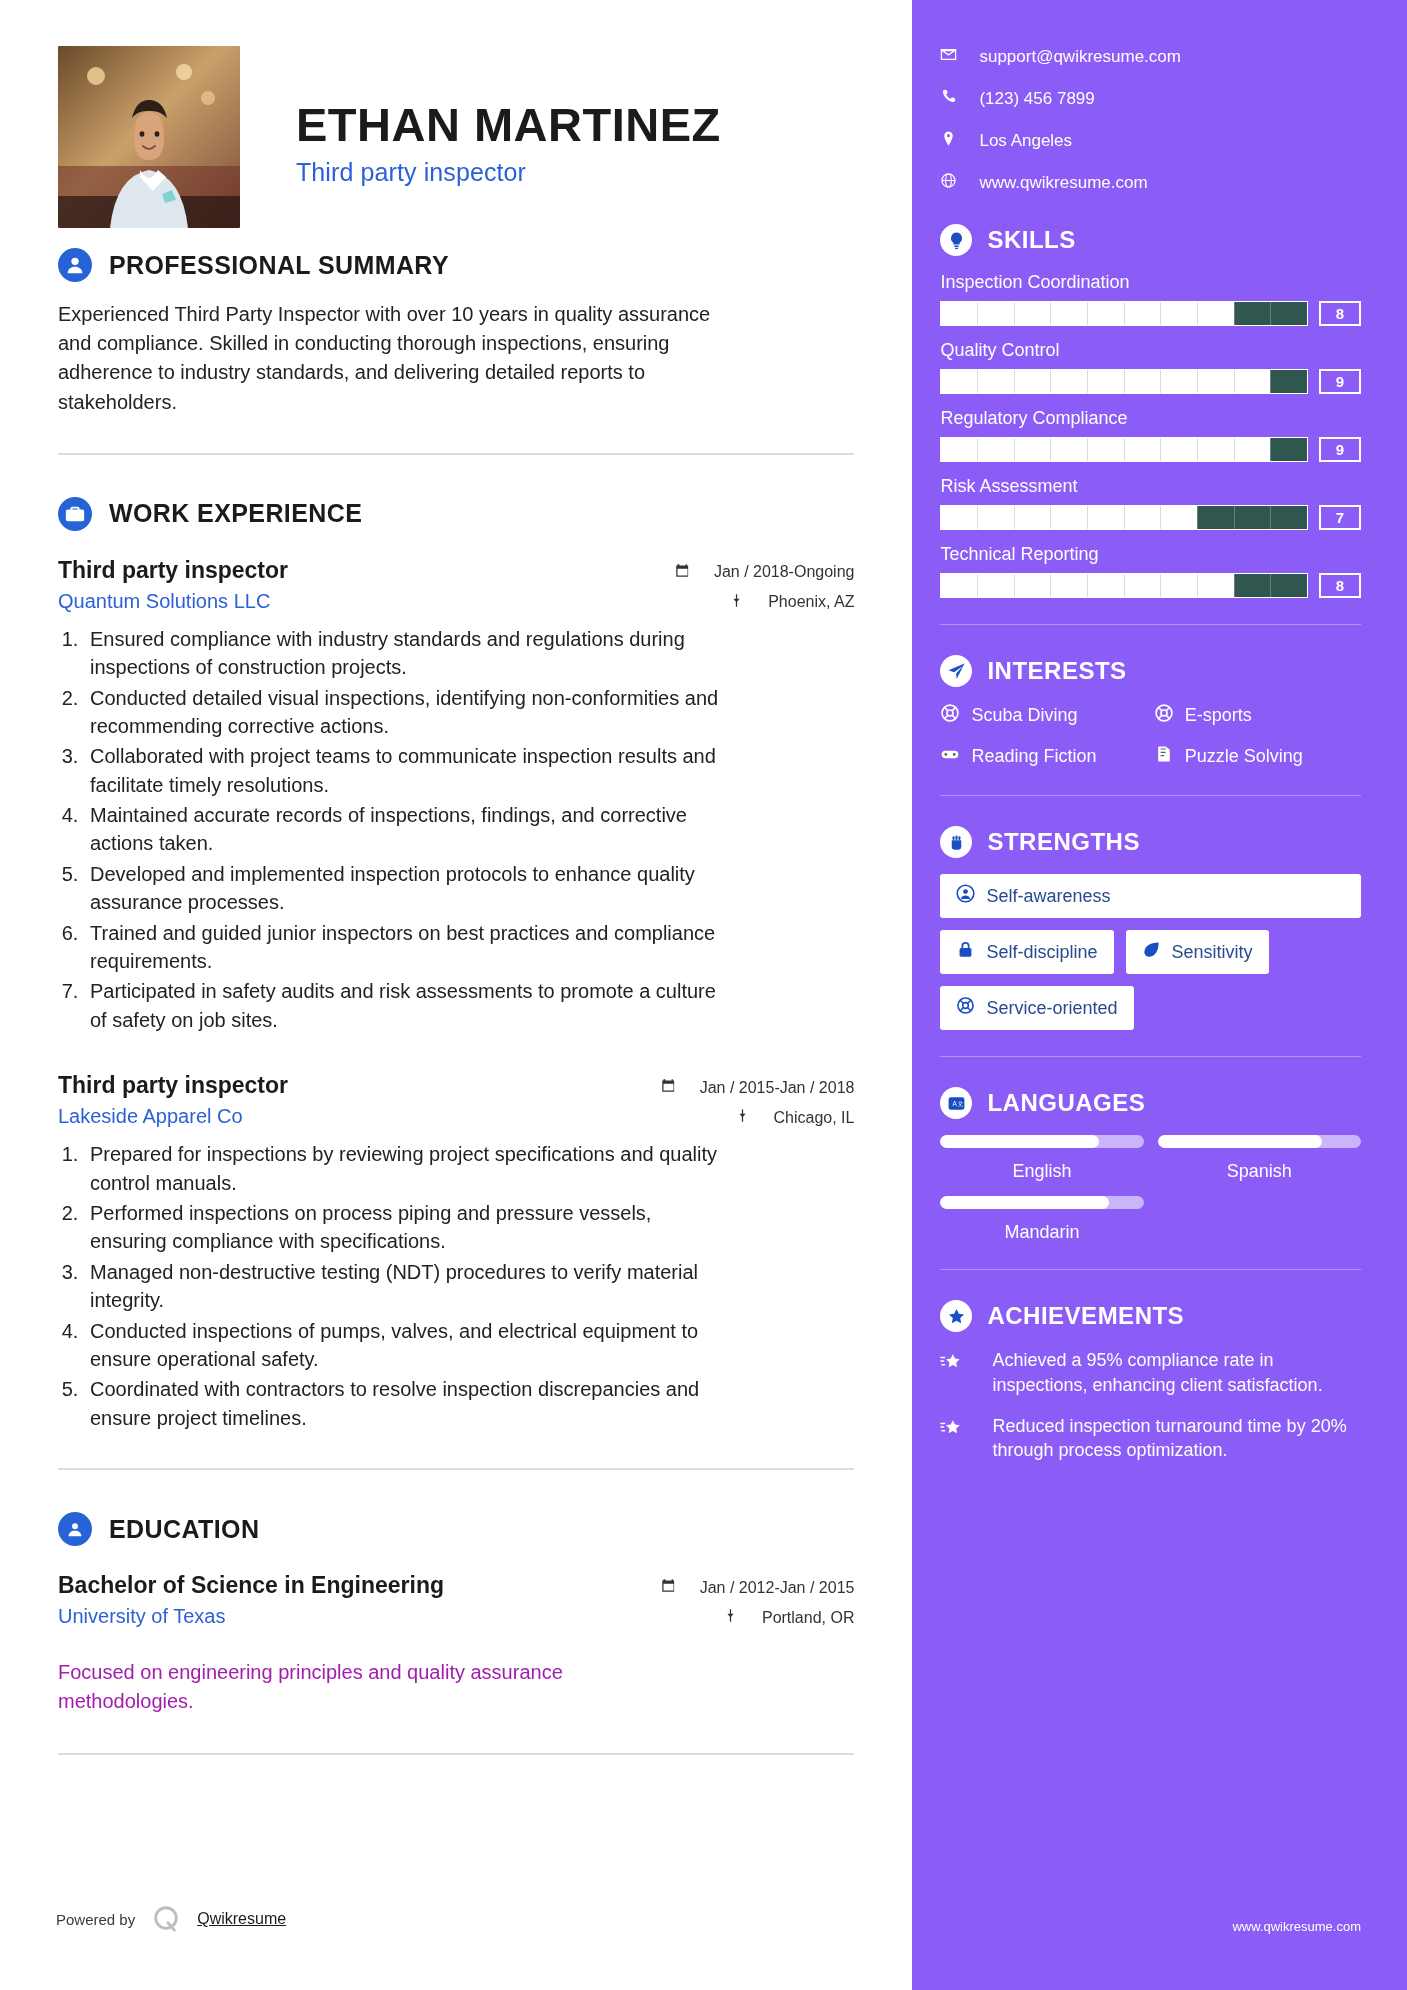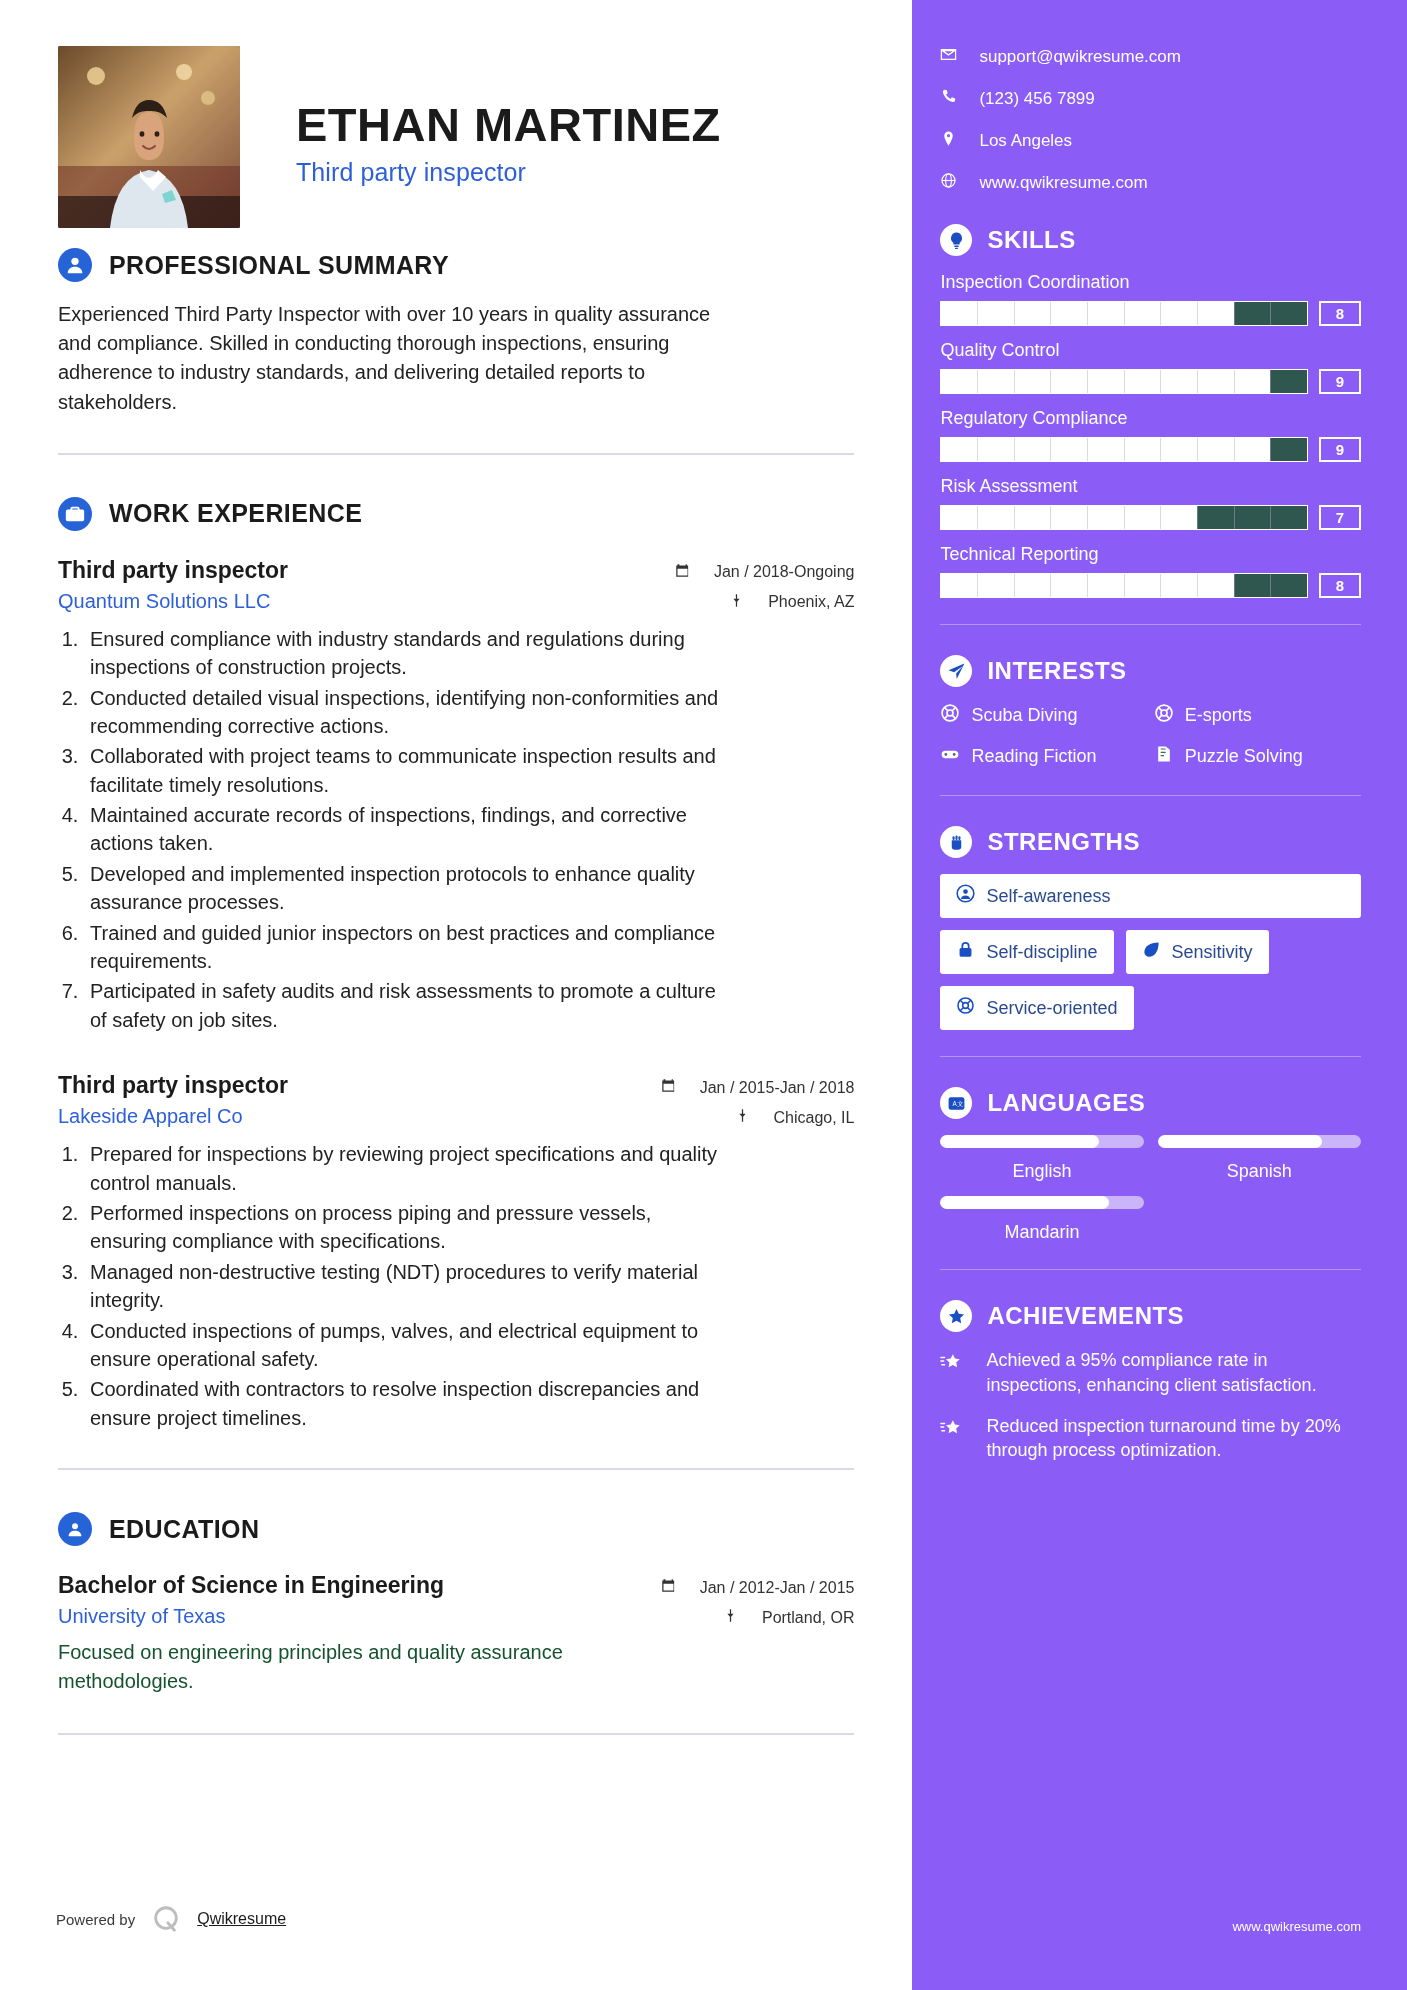--- a/index.html
+++ b/index.html
@@ -136,22 +136,22 @@
     line-height: 1.42;
     color: #222222;
     margin-bottom: 2px;
     padding-left: 6px;
     max-width: 640px;
   }
 
   .edu-desc {
     font-size: 20px;
     line-height: 1.46;
-    color: #14532d;
-    margin-top: 10px;
+    color: #a21caf;
+    margin-top: 30px;
     max-width: 640px;
   }
 
   
   .footer {
     position: absolute;
     left: 56px;
     bottom: 56px;
     display: flex;
     align-items: center;
@@ -302,21 +302,21 @@
   }
   .lang-name {
     text-align: center;
     font-size: 18px;
     color: #ffffff;
     margin-top: 13px;
   }
 
   
   .ach-item {
-    display: flex; gap: 24px;
+    display: flex; gap: 30px;
     margin-bottom: 16px;
     align-items: flex-start;
   }
   .ach-item svg { width: 22px; height: 22px; fill: #ffffff; flex: 0 0 22px; margin-top: 3px; }
   .ach-text { font-size: 18px; line-height: 1.38; color: #ffffff; }
 
   .right-footer {
     position: absolute;
     right: 46px;
     bottom: 56px;

